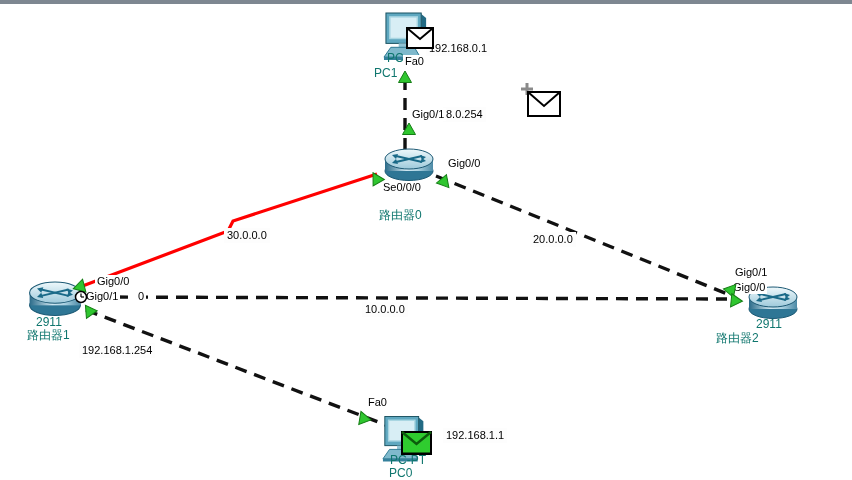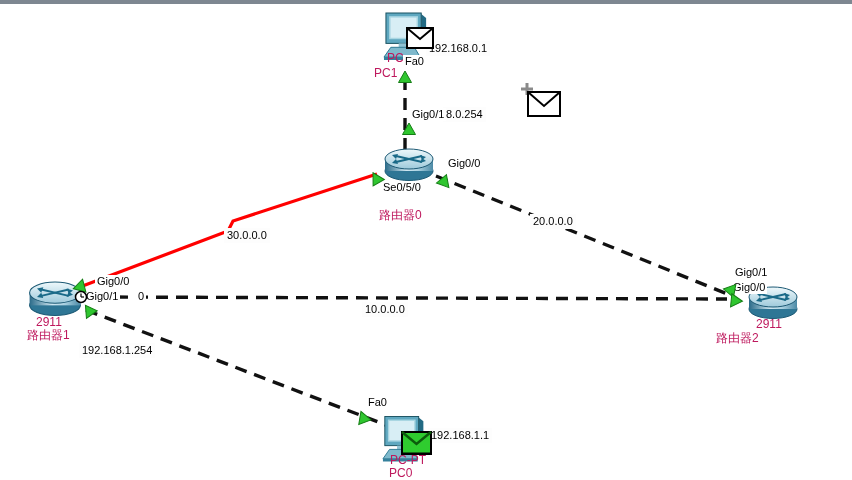--- a/index.html
+++ b/index.html
@@ -13,21 +13,21 @@
   .devicon{position:absolute;z-index:3;}
   .portlabel{
     position:absolute;z-index:4;background:#ffffff;color:#000;
     font-size:11px;line-height:13px;padding:0 2px;white-space:nowrap;
   }
   .note{
     position:absolute;z-index:2;background:#fdfdfd;color:#000;
     font-size:11px;line-height:15px;padding:0 3px;white-space:nowrap;
   }
   .devname{
-    position:absolute;z-index:4;color:#be185d;font-size:12px;line-height:13px;
+    position:absolute;z-index:4;color:#0f766e;font-size:12px;line-height:13px;
     white-space:nowrap;text-align:center;
   }
   #arrows{z-index:6;}
   .overlay{position:absolute;z-index:5;}
   .eth{stroke:#111111;stroke-width:3.4;stroke-dasharray:12 8;fill:none;}
   .serial{stroke:#ff0000;stroke-width:3.2;fill:none;}
   .tri{fill:#2fc62f;stroke:#157d15;stroke-width:1;}
 </style>
 </head>
 <body>
@@ -77,38 +77,38 @@
     <line class="eth" x1="405" y1="78" x2="405" y2="162"></line>
     <path class="serial" d="M377 174 L233 221 L228 231 L72 290"></path>
     <line class="eth" x1="436" y1="176" x2="730" y2="295"></line>
     <line class="eth" x1="96" y1="297" x2="727" y2="299"></line>
     <line class="eth" x1="86" y1="310" x2="399" y2="430"></line>
   </svg>
 
   <div class="note" style="left:426px;top:41px">192.168.0.1</div>
   <div class="note" style="left:443px;top:107px">8.0.254</div>
   <div class="note" style="left:224px;top:228px">30.0.0.0</div>
-  <div class="note" style="left:530px;top:214px">20.0.0.0</div>
+  <div class="note" style="left:530px;top:232px">20.0.0.0</div>
   <div class="note" style="left:362px;top:302px">10.0.0.0</div>
   <div class="note" style="left:79px;top:343px">192.168.1.254</div>
-  <div class="note" style="left:428px;top:428px">192.168.1.1</div>
+  <div class="note" style="left:443px;top:428px">192.168.1.1</div>
 
   <svg class="devicon" style="left:383px;top:12px" width="49" height="51">
       <use href="#sym-pc"></use>
     </svg>
   <span class="devname" style="left:387px;top:52px;z-index:3">PC</span>
   <span class="portlabel" style="left:403px;top:55px">Fa0</span>
   <span class="devname" style="left:374px;top:67px">PC1</span>
 
   <svg class="devicon" style="left:384px;top:148px" width="50" height="34">
       <use href="#sym-router"></use>
     </svg>
   <span class="portlabel" style="left:410px;top:108px">Gig0/1</span>
   <span class="portlabel" style="left:446px;top:157px">Gig0/0</span>
-  <span class="portlabel" style="left:381px;top:181px">Se0/5/0</span>
+  <span class="portlabel" style="left:381px;top:181px">Se0/0/0</span>
   <span class="devname" style="left:379px;top:209px">路由器0</span>
 
   <svg class="devicon" style="left:28px;top:281px" width="54" height="36">
       <use href="#sym-router"></use>
     </svg>
   <span class="portlabel" style="left:95px;top:275px">Gig0/0</span>
   <span class="portlabel" style="left:84px;top:290px">Gig0/1</span>
   <span class="portlabel" style="left:136px;top:290px">0</span>
   <span class="devname" style="left:36px;top:316px">2911</span>
   <span class="devname" style="left:27px;top:329px">路由器1</span>

